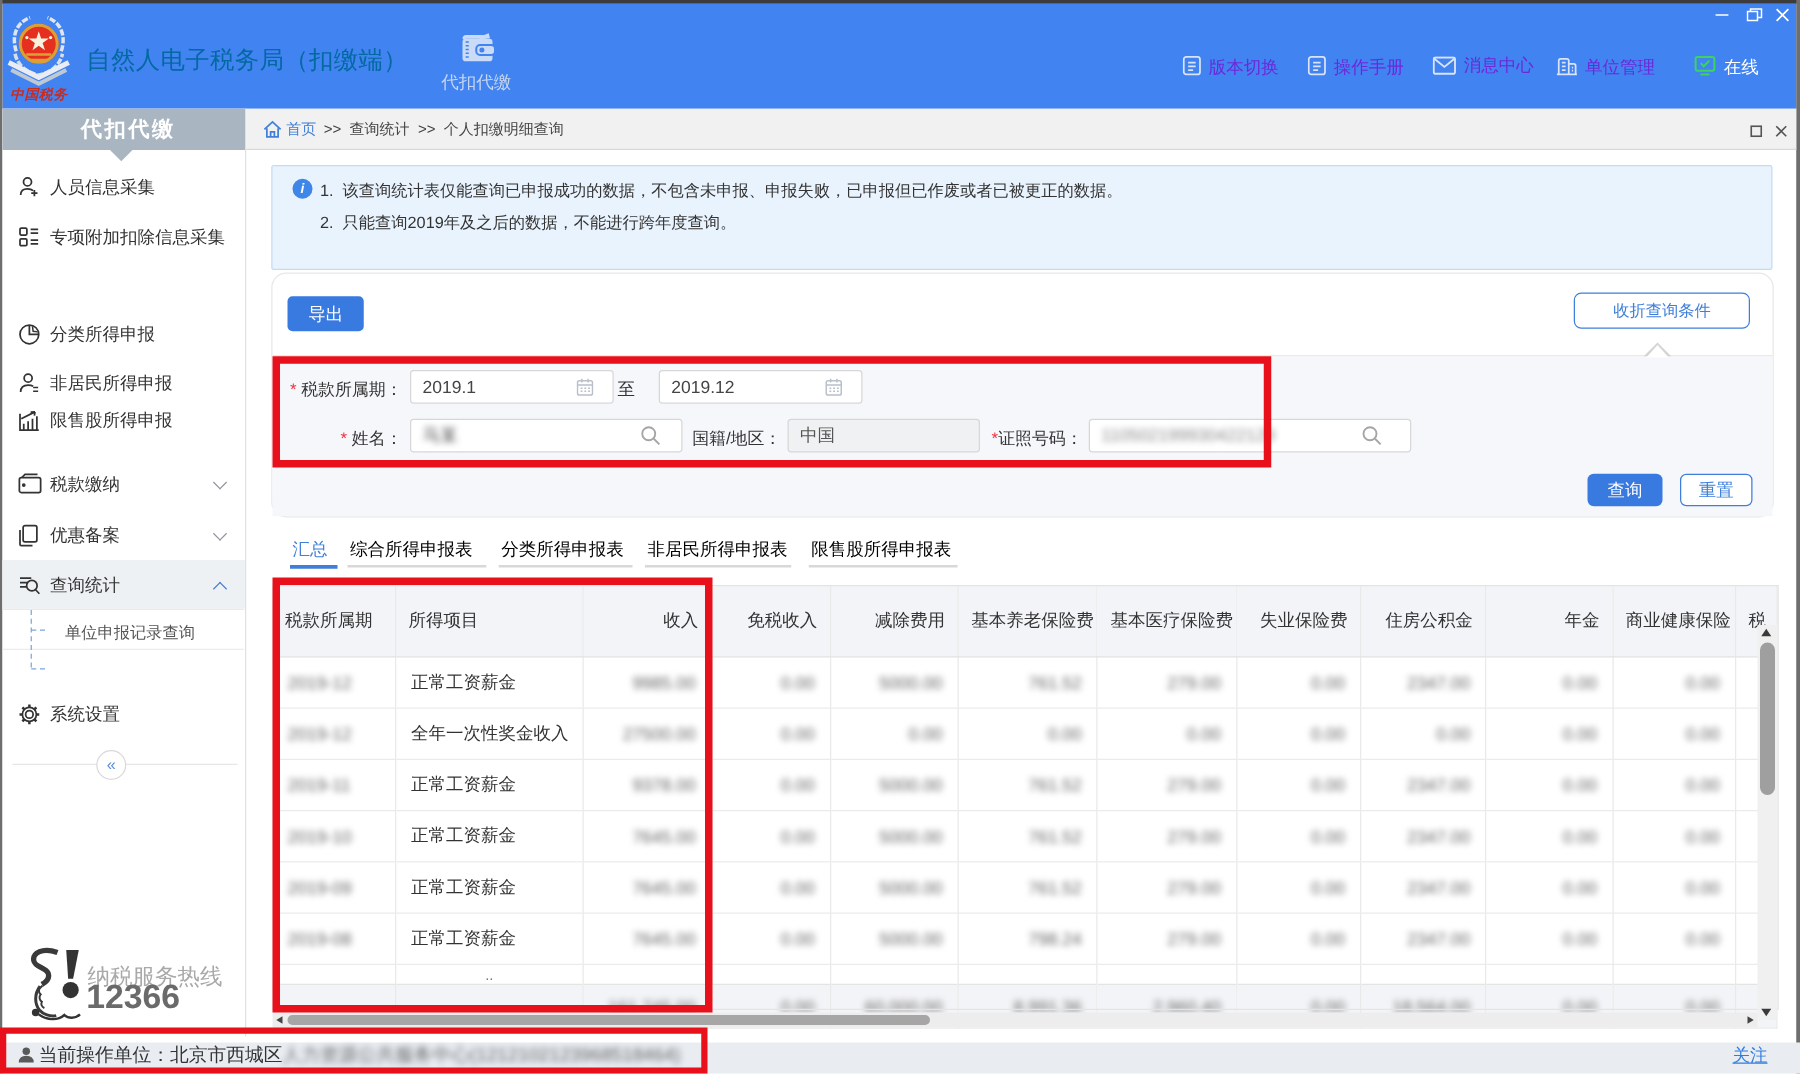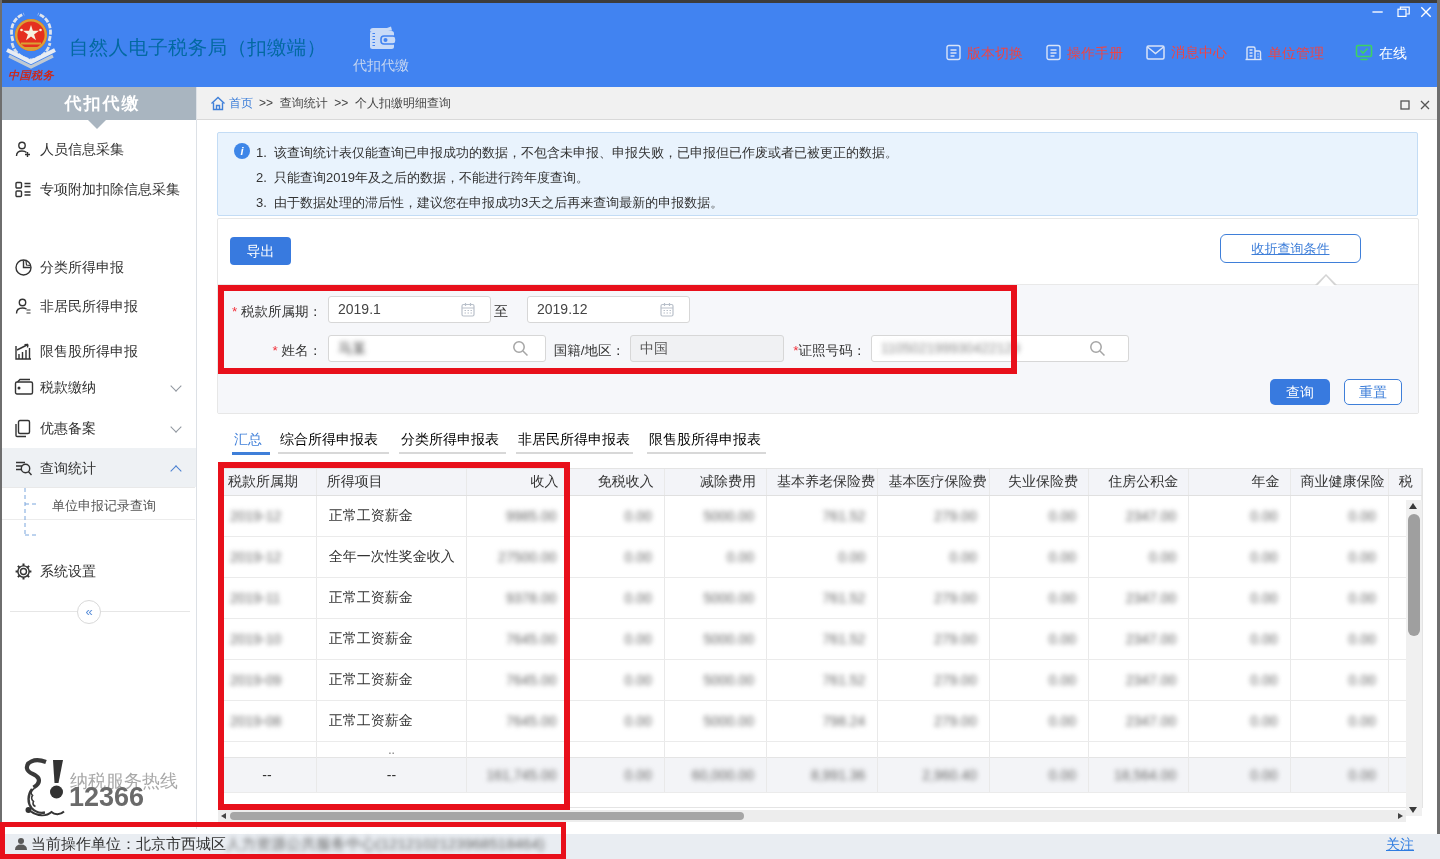--- a/index.html
+++ b/index.html
@@ -5,21 +5,21 @@
 html,body{margin:0;padding:0;}
 body{width:1440px;height:859px;position:relative;font-family:"Liberation Sans",sans-serif;background:#fff;overflow:hidden;}
 .abs{position:absolute;}
 
 #frame-top{left:0;top:0;width:1440px;height:3px;background:#3c3c3c;}
 #frame-left{left:0;top:0;width:2px;height:859px;background:#6e6e6e;}
 #frame-right{left:1437px;top:0;width:3px;height:859px;background:#6e6e6e;}
 
 #header{left:2px;top:3px;width:1435px;height:84px;background:#4183f1;}
 #title{left:69px;top:34px;font-size:19.5px;color:#0369a1;letter-spacing:0.3px;}
-.hmenu{top:44px;height:22px;font-size:14px;color:#ef4444;}
+.hmenu{top:44px;height:22px;font-size:14px;color:#6d28d9;}
 .hmenu svg{vertical-align:-3px;}
 .hmenu span{margin-left:6px;}
 #tablabel{left:347px;top:57px;width:68px;text-align:center;font-size:14px;color:#c6d6f1;}
 
 .winbtn{top:6px;width:14px;height:12px;}
 
 #sidebar{left:2px;top:87px;width:194px;height:742px;background:#fff;border-right:1px solid #dde1e6;}
 #sidehead{left:0;top:0;width:194px;height:33px;background:#a9b5c0;color:#fff;font-size:17px;font-weight:bold;letter-spacing:2px;text-indent:7px;text-align:center;line-height:33px;}
 #sidetri{left:86px;top:33px;width:0;height:0;border-left:9px solid transparent;border-right:9px solid transparent;border-top:9px solid #a9b5c0;}
 .mitem{left:0;width:194px;height:39px;}
@@ -28,21 +28,21 @@
 .chev{position:absolute;left:170px;top:15px;width:7px;height:7px;border-right:1.5px solid #90979f;border-bottom:1.5px solid #90979f;transform:rotate(45deg);}
 .chevup{transform:rotate(-135deg);top:19px;border-color:#4a7fd0;}
 #qtj{background:#eef1f4;}
 .subrow{left:0;width:193px;height:31px;border-bottom:1px solid #ececec;}
 .subrow .st{position:absolute;left:50px;top:9px;font-size:13px;color:#555;}
 #subsel .st{color:#5b92dd;}
 
 #crumbbar{left:197px;top:87px;width:1240px;height:32px;background:#f1f1f1;border-bottom:1px solid #d9d9d9;font-size:12px;}
 #infobox{left:217px;top:132px;width:1199px;height:82px;background:#e9f3fd;border:1px solid #c3dcf5;border-radius:2px;}
 .il{left:38px;font-size:13px;color:#333;}
-#qpanel{left:217px;top:218px;width:1200px;height:194px;border:1px solid #e7e7e7;background:#fff;border-radius:2px;}
+#qpanel{left:217px;top:218px;width:1200px;height:194px;border:1px solid #e7e7e7;background:#fff;border-radius:12px;}
 .btnblue{background:#387adf;color:#fff;font-size:14px;text-align:center;border-radius:4px;}
 .btnline{background:#fff;border:1px solid #3f7fd9;color:#3f7fd9;font-size:14px;text-align:center;border-radius:4px;}
 .flabel{font-size:13.5px;color:#333;text-align:right;}
 .flabel i{color:#f2303a;font-style:normal;}
 .input{height:25px;background:#fff;border:1px solid #d7d7d7;border-radius:3px;font-size:14px;color:#444;padding-left:9px;line-height:25px;}
 .input.dis{background:#f0f1f3;color:#555;}
 .blur{filter:blur(2.4px);}
 #tabs{left:218px;top:428px;width:1204px;height:30px;}
 .tab{position:absolute;top:3px;font-size:14px;color:#000000;}
 .tabu{position:absolute;top:24px;height:2px;background:#d8d8d8;}
@@ -170,21 +170,21 @@
  <span class="mt">分类所得申报</span>
     </div>
 <div class="abs mitem" style="top:199px;">
  <svg width="19" height="19" viewBox="0 0 19 19" fill="none" stroke="#333" stroke-width="1.4">
         <circle cx="8.5" cy="5.5" r="3.2"></circle>
         <path d="M2.5 16.5 q0-5.5 6-5.5 q2.5 0 4 1"></path>
         <path d="M12.5 13 h4 M12.5 16 h4" stroke-width="1.2"></path>
       </svg>
  <span class="mt">非居民所得申报</span>
     </div>
-<div class="abs mitem" style="top:244px;">
+<div class="abs mitem" style="top:229px;">
  <svg width="19" height="19" viewBox="0 0 19 19" fill="none" stroke="#333" stroke-width="1.4">
         <path d="M2 4 v13 h15"></path>
         <path d="M5 17 v-5 M8.5 17 v-7 M12 17 v-9 M15.5 17 v-11"></path>
         <path d="M3 8 L14 2.5 M14 2.5 l-3.5 0.2 M14 2.5 l-0.5 3"></path>
       </svg>
  <span class="mt">限售股所得申报</span>
     </div>
 <div class="abs mitem" style="top:280px;">
  <svg width="20" height="18" viewBox="0 0 20 18" fill="none" stroke="#333" stroke-width="1.4">
         <rect x="1.5" y="4" width="17" height="12" rx="1.5"></rect>
@@ -258,30 +258,29 @@
     </svg>
  <svg class="abs" style="left:1223px;top:13px" width="10" height="10" viewBox="0 0 10 10" stroke="#555" stroke-width="1.3">
       <path d="M1 1 L9 9 M9 1 L1 9"></path>
     </svg>
 </div>
 
 <div class="abs" id="infobox">
  <div class="abs" style="left:16px;top:10px;width:16px;height:16px;border-radius:50%;background:#3e86e8;color:#fff;font-size:11px;font-weight:bold;text-align:center;line-height:16px;font-style:italic;">i</div>
  <div class="abs il" style="top:11px;">1.&nbsp; 该查询统计表仅能查询已申报成功的数据，不包含未申报、申报失败，已申报但已作废或者已被更正的数据。</div>
  <div class="abs il" style="top:36px;">2.&nbsp; 只能查询2019年及之后的数据，不能进行跨年度查询。</div>
- <div class="abs il" style="top:61px;">3.&nbsp; 由于数据处理的滞后性，建议您在申报成功3天之后再来查询最新的申报数据。</div>
 </div>
 
 <div class="abs" id="qpanel">
  <div class="abs" style="left:0;top:66px;width:1200px;height:128px;background:#f6f7fa;"></div>
  <div class="abs" style="left:0;top:65px;width:1200px;height:1px;background:#e9e9e9;"></div>
  <div class="abs" style="left:1097px;top:55px;width:0;height:0;border-left:11px solid transparent;border-right:11px solid transparent;border-bottom:11px solid #d4d4d4;"></div>
  <div class="abs" style="left:1099px;top:57px;width:0;height:0;border-left:9px solid transparent;border-right:9px solid transparent;border-bottom:10px solid #fff;"></div>
  <div class="abs btnblue" style="left:12px;top:18px;width:61px;height:28px;line-height:28px;">导出</div>
- <div class="abs btnline" style="left:1002px;top:15px;width:139px;height:27px;line-height:27px;font-size:13px;border-radius:6px;text-decoration:underline;">收折查询条件</div>
+ <div class="abs btnline" style="left:1041px;top:15px;width:139px;height:27px;line-height:27px;font-size:13px;border-radius:6px;">收折查询条件</div>
  <div class="abs flabel" style="left:0px;top:84px;width:104px;"><i>*</i> 税款所属期：</div>
  <div class="abs input" style="left:110px;top:77px;width:152px;">2019.1</div>
  <svg class="abs cal" style="left:243px;top:83px;" width="14" height="15" viewBox="0 0 14 15" fill="none" stroke="#b9c0ca" stroke-width="1.2">
       <rect x="1" y="2.5" width="12" height="11.5" rx="1.5"></rect>
       <path d="M1 6 h12 M4.5 1 v3 M9.5 1 v3"></path>
       <path d="M3.5 8.5 h1.5 M6.5 8.5 h1.5 M9.5 8.5 h1.5 M3.5 11 h1.5 M6.5 11 h1.5 M9.5 11 h1.5"></path>
     </svg>
  <div class="abs" style="left:276px;top:84px;font-size:14px;color:#333;">至</div>
  <div class="abs input" style="left:309px;top:77px;width:152px;">2019.12</div>
  <svg class="abs cal" style="left:442px;top:83px;" width="14" height="15" viewBox="0 0 14 15" fill="none" stroke="#b9c0ca" stroke-width="1.2">
@@ -337,21 +336,21 @@
       </colgroup>
 <tbody>
         <tr>
           <th class="al" style="padding:0 10px;">税款所属期</th>
           <th class="al" style="padding:0 10px;">所得项目</th>
           <th class="ar" style="padding:0 10px;">收入</th>
           <th class="ar" style="padding:0 10px;">免税收入</th>
           <th class="ar" style="padding:0 10px;">减除费用</th>
           <th class="ar" style="padding:0 10px;">基本养老保险费</th>
           <th class="ar" style="padding:0 10px;">基本医疗保险费</th>
-          <th class="ar" style="padding:1px 10px;">失业保险费</th>
+          <th class="ar" style="padding:16px 10px;">失业保险费</th>
           <th class="ar" style="padding:0 10px;">住房公积金</th>
           <th class="ar" style="padding:0 10px;">年金</th>
           <th class="ar" style="padding:0 10px;">商业健康保险</th>
           <th class="al" style="padding:0 10px;">税</th>
         </tr>
 <tr>
           <td class="al"><span class="blur" style="color:#666;">2019-12</span></td>
           <td class="al">正常工资薪金</td>
           <td class="ar"><span class="blur" style="color:#666;">9985.00</span></td>
           <td class="ar"><span class="blur" style="color:#666;">0.00</span></td>

